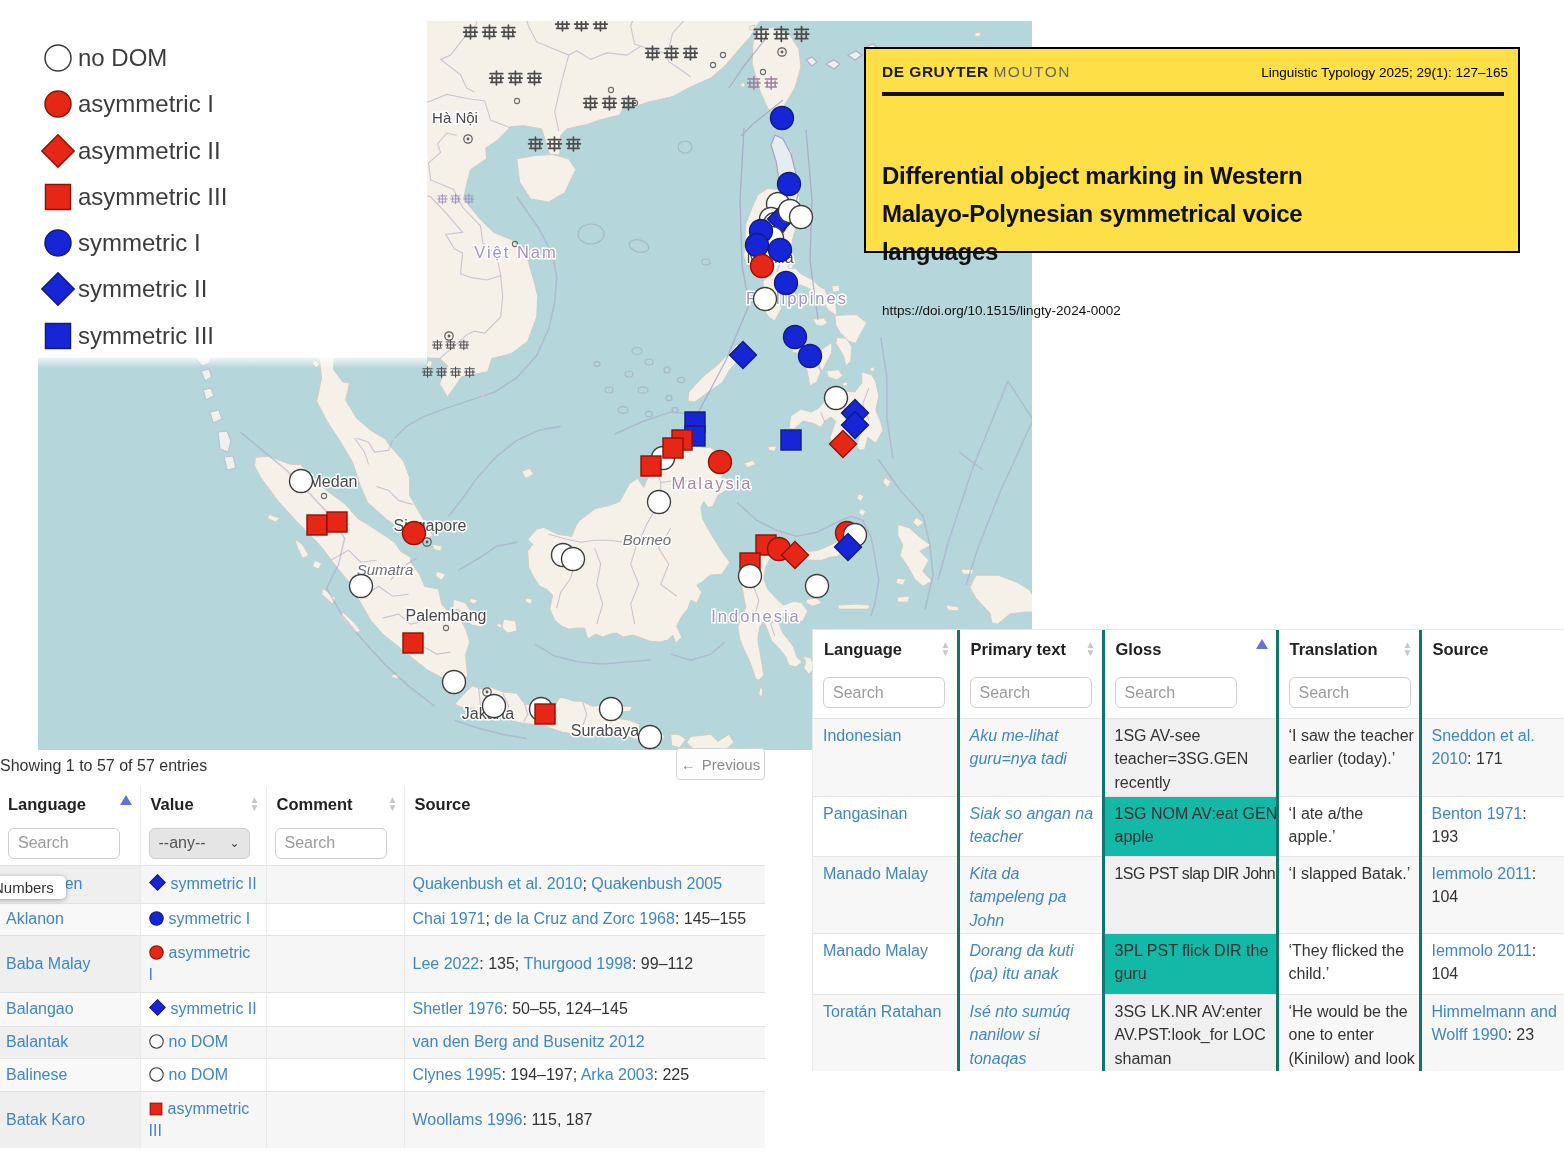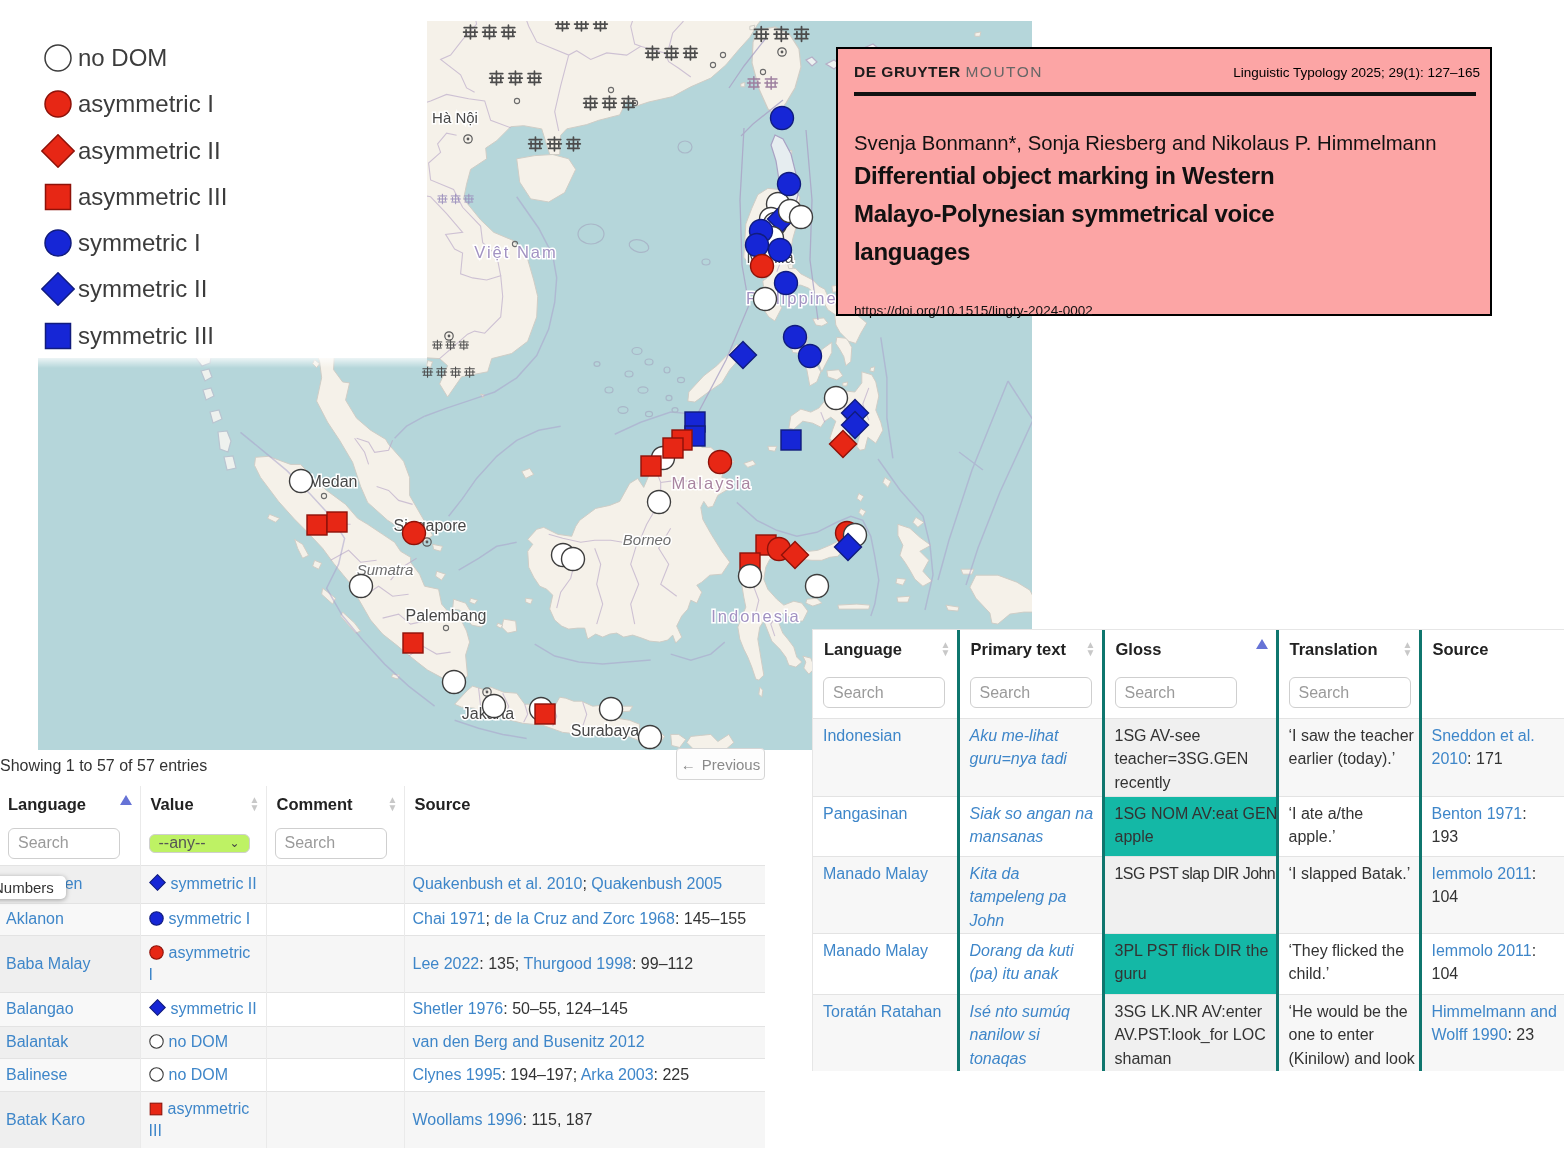--- a/index.html
+++ b/index.html
@@ -6,44 +6,44 @@
   font-family:"Liberation Sans", sans-serif; position:relative; }
 .abs { position:absolute; }
 a { color:#3e86c9; text-decoration:none; }
 
 #legend { left:0; top:0; width:427px; height:368px; background:transparent; z-index:30; }
 #legend .bg { position:absolute; left:0; top:0; width:427px; height:358px; background:#fff; }
 .lrow { position:absolute; left:41px; height:34px; display:flex; align-items:center; }
 .lrow svg { flex:0 0 auto; }
 .lrow span { font-size:24px; color:#3c3c3c; margin-left:3px; white-space:nowrap; }
 
-#card { left:836px; top:47px; width:656px; height:269px; background:#fca5a5;
+#card { left:864px; top:47px; width:656px; height:206px; background:#fde047;
   border:2px solid #000; z-index:40; }
 #dg { position:absolute; left:16px; top:14px; font-size:15.5px; font-weight:bold;
   letter-spacing:0.5px; color:#1c1c1c; }
 #dg span { font-weight:400; color:#666; letter-spacing:1.5px; }
 #jref { position:absolute; right:10px; top:16px; font-size:13.5px; color:#000; }
 #rule { position:absolute; left:16px; right:14px; top:43px; height:4px; background:#111; }
 #authors { position:absolute; left:16px; top:83px; font-size:20.3px; color:#111; }
 #title { position:absolute; left:16px; top:108px; font-size:24px; font-weight:bold;
   color:#111; line-height:38px; letter-spacing:-0.3px; }
 #doi { position:absolute; left:16px; top:254px; font-size:13.5px; color:#111; }
 
 table { border-collapse:collapse; table-layout:fixed; background:#fff; }
 td, th { font-size:16px; color:#333; vertical-align:middle; padding:0 8px;
   border-left:1px solid #eaeaea; overflow:hidden; }
 th { text-align:left; font-weight:bold; color:#222; font-size:16.5px;
   position:relative; padding:0 10px; }
 tr.data td { border-top:1px solid #e3e3e3; }
 .srch { width:112px; height:31px; border:1px solid #cfcfcf; border-radius:6px;
   font-size:16px; color:#9a9a9a; padding:0 9px; display:flex; align-items:center;
   background:#fff; }
-.sel { width:101px; height:19px; border:1px solid #cfcfcf; border-radius:6px;
+.sel { width:101px; height:31px; border:1px solid #cfcfcf; border-radius:6px;
   font-size:16px; color:#555; padding:0 9px; display:flex; align-items:center;
-  justify-content:space-between; background:#bef264; }
+  justify-content:space-between; background:#e5e5e5; }
 .sort { position:absolute; right:6px; top:50%; transform:translateY(-50%);
   font-size:10px; line-height:8px; color:#c8c8c8; text-align:center; }
 .sort b { display:block; font-weight:400; }
 .sortasc { position:absolute; right:8px; top:9px; width:0; height:0;
   border-left:6.5px solid transparent; border-right:6.5px solid transparent;
   border-bottom:10px solid #6673d6; }
 .vicon { display:inline-block; vertical-align:-2px; margin-right:5px; }
 #ltab tr.odd td { background:#f6f6f6; }
 #ltab tr.odd td.sc { background:#efefef; }
 #ltab tr.even td.sc { background:#f8f8f8; }
@@ -426,21 +426,20 @@
         <rect x="4.5" y="4.5" width="25" height="25" fill="#1626d6" stroke="#111c7d" stroke-width="1.5"></rect>
       </svg>
       <span>symmetric III</span>
     </div>
 <div style="position:absolute;left:0;right:0;top:358px;height:10px;background:linear-gradient(rgba(255,255,255,0.75),rgba(255,255,255,0))"></div>
 </div>
 <div id="card" class="abs">
 <div id="dg">DE GRUYTER <span>MOUTON</span></div>
 <div id="jref">Linguistic Typology 2025; 29(1): 127–165</div>
 <div id="rule"></div>
-<div id="authors">Svenja Bonmann*, Sonja Riesberg and Nikolaus P. Himmelmann</div>
 <div id="title">Differential object marking in Western<br>Malayo-Polynesian symmetrical voice<br>languages</div>
 <div id="doi">https://doi.org/10.1515/lingty-2024-0002</div>
 </div>
 <div class="abs" style="left:0;top:757px;font-size:16px;color:#333;z-index:10">Showing 1 to 57 of 57 entries</div>
 <div id="prevbtn" class="abs"><span style="margin-right:6px">←</span> Previous</div>
 <div class="abs" style="left:-2px;top:786px;z-index:10">
 <table id="ltab" style="width:767px">
       <colgroup>
         <col style="width:142px">
         <col style="width:126px">
@@ -579,21 +578,21 @@
           </tr>
 <tr class="data odd" style="height:78px">
             <td style="border-left:none"><a>Indonesian</a></td>
             <td><a class="ital"><span style="white-space:nowrap">Aku me-lihat</span><br><span style="white-space:nowrap">guru=nya tadi</span></a></td>
             <td class="sc"><span style="white-space:nowrap">1SG AV-see</span><br><span style="white-space:nowrap">teacher=3SG.GEN</span><br><span style="white-space:nowrap">recently</span></td>
             <td><span style="white-space:nowrap">‘I saw the teacher</span><br><span style="white-space:nowrap">earlier (today).’</span></td>
             <td><span style="white-space:nowrap"><a>Sneddon et al.</a></span><a><br><span style="white-space:nowrap">2010</span></a>: 171</td>
           </tr>
 <tr class="data even" style="height:60px">
             <td style="border-left:none"><a>Pangasinan</a></td>
-            <td><a class="ital"><span style="white-space:nowrap">Siak so angan na</span><br><span style="white-space:nowrap">mansanas</span></a></td>
+            <td><a class="ital"><span style="white-space:nowrap">Siak so angan na</span><br><span style="white-space:nowrap">teacher</span></a></td>
             <td class="sc"><span style="white-space:nowrap">1SG NOM AV:eat GEN</span><br><span style="white-space:nowrap">apple</span></td>
             <td><span style="white-space:nowrap">‘I ate a/the</span><br><span style="white-space:nowrap">apple.’</span></td>
             <td><span style="white-space:nowrap"><a>Benton 1971</a>:</span><br><span style="white-space:nowrap">193</span></td>
           </tr>
 <tr class="data odd" style="height:77px">
             <td style="border-left:none"><a>Manado Malay</a></td>
             <td><a class="ital"><span style="white-space:nowrap">Kita da</span><br><span style="white-space:nowrap">tampeleng pa</span><br><span style="white-space:nowrap">John</span></a></td>
             <td class="sc"><span style="white-space:nowrap"><span style="letter-spacing:-0.55px">1SG PST slap DIR John</span></span></td>
             <td><span style="white-space:nowrap">‘I slapped Batak.’</span></td>
             <td><span style="white-space:nowrap"><a>Iemmolo 2011</a>:</span><br><span style="white-space:nowrap">104</span></td>

